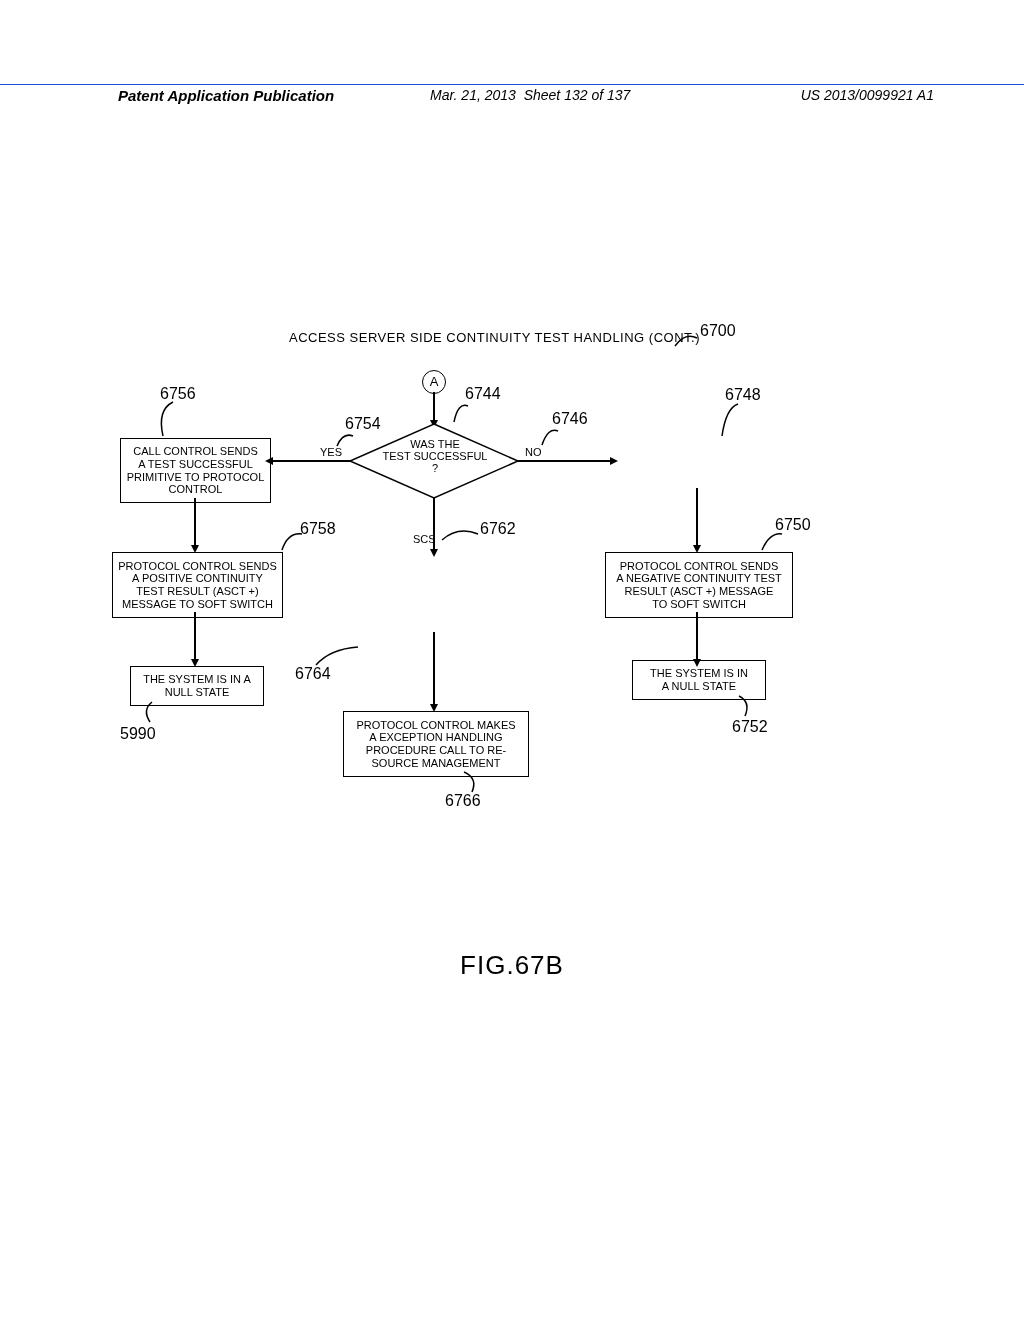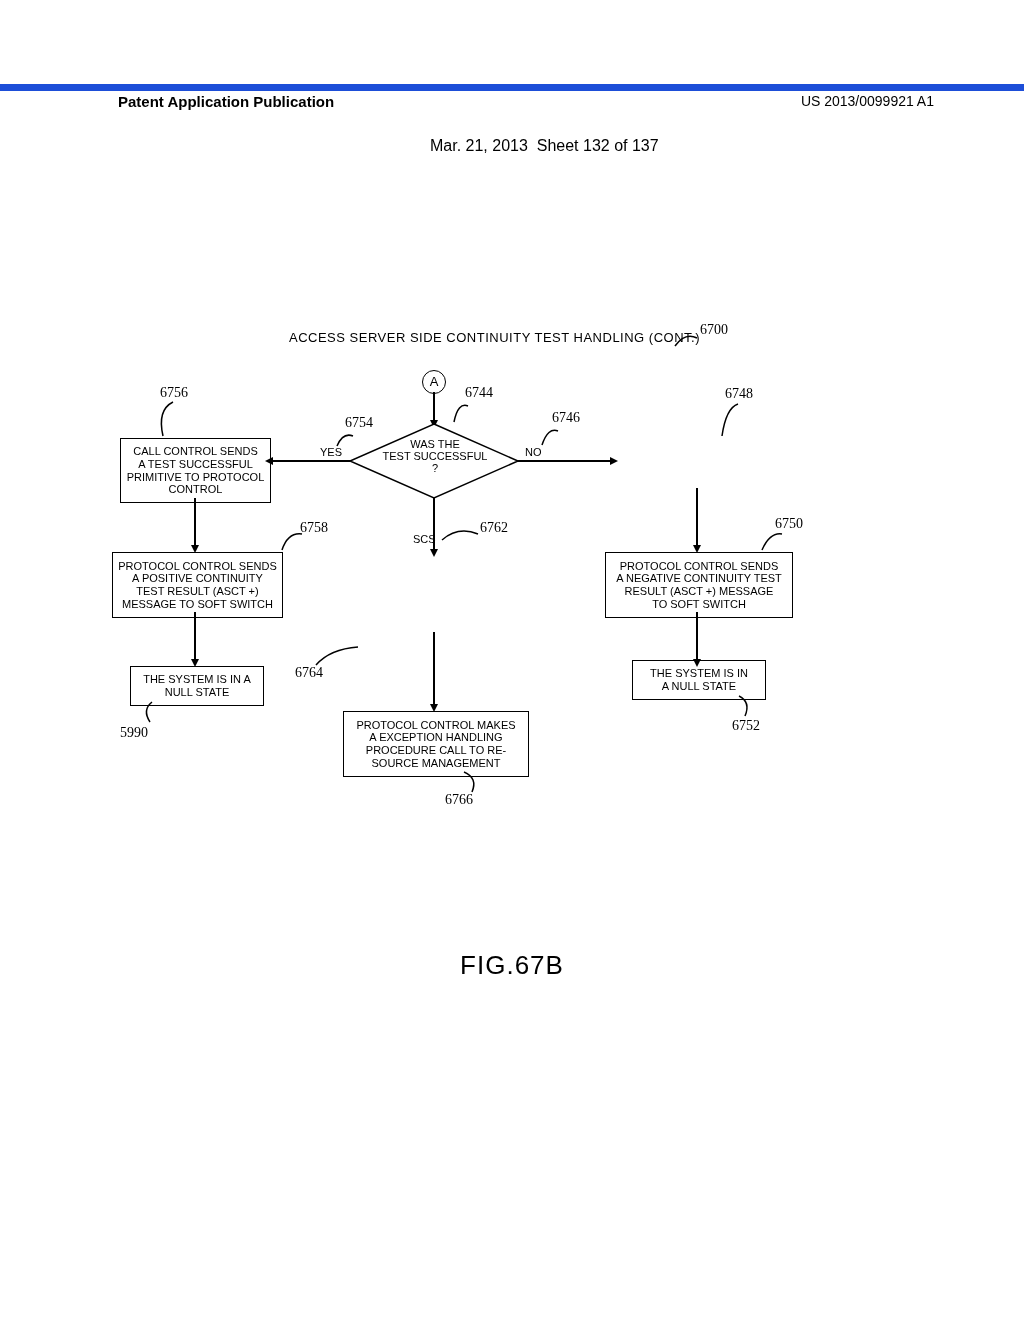--- a/index.html
+++ b/index.html
@@ -10,34 +10,34 @@
       height: 1320px;
       background: white;
       position: relative;
     }
     .header {
       position: absolute;
       top: 84px;
       left: 0;
       right: 0;
       height: 30px;
-      border-top: 7px solid #1d4ed8;
+      border-top: 1px solid #1d4ed8;
       padding-top: 2px;
+      font-style: italic;
     }
     .header-left {
       position: absolute;
       left: 118px;
       font-weight: bold;
       font-size: 15px;
     }
     .header-center {
       position: absolute;
       left: 430px;
-      font-size: 16px;
-      margin-top: 44px;
+      font-size: 14px;
     }
     .header-right {
       position: absolute;
       right: 90px;
       font-size: 14px;
     }
     .diagram {
       position: absolute;
       top: 330px;
       left: 120px;
@@ -48,22 +48,22 @@
       position: absolute;
       top: 0;
       left: 140px;
       font-size: 13px;
       font-family: 'Arial Narrow', sans-serif;
       letter-spacing: 0.5px;
       margin-left: 29px;
     }
     .ref {
       position: absolute;
-      font-size: 14px;
-      font-family: Liberation Serif, serif;
+      font-size: 16px;
+      font-family: Liberation Sans, sans-serif;
     }
     .connector-a {
       position: absolute;
       top: 40px;
       left: 302px;
       width: 22px;
       height: 22px;
       border: 1.5px solid #000;
       border-radius: 50%;
       text-align: center;

